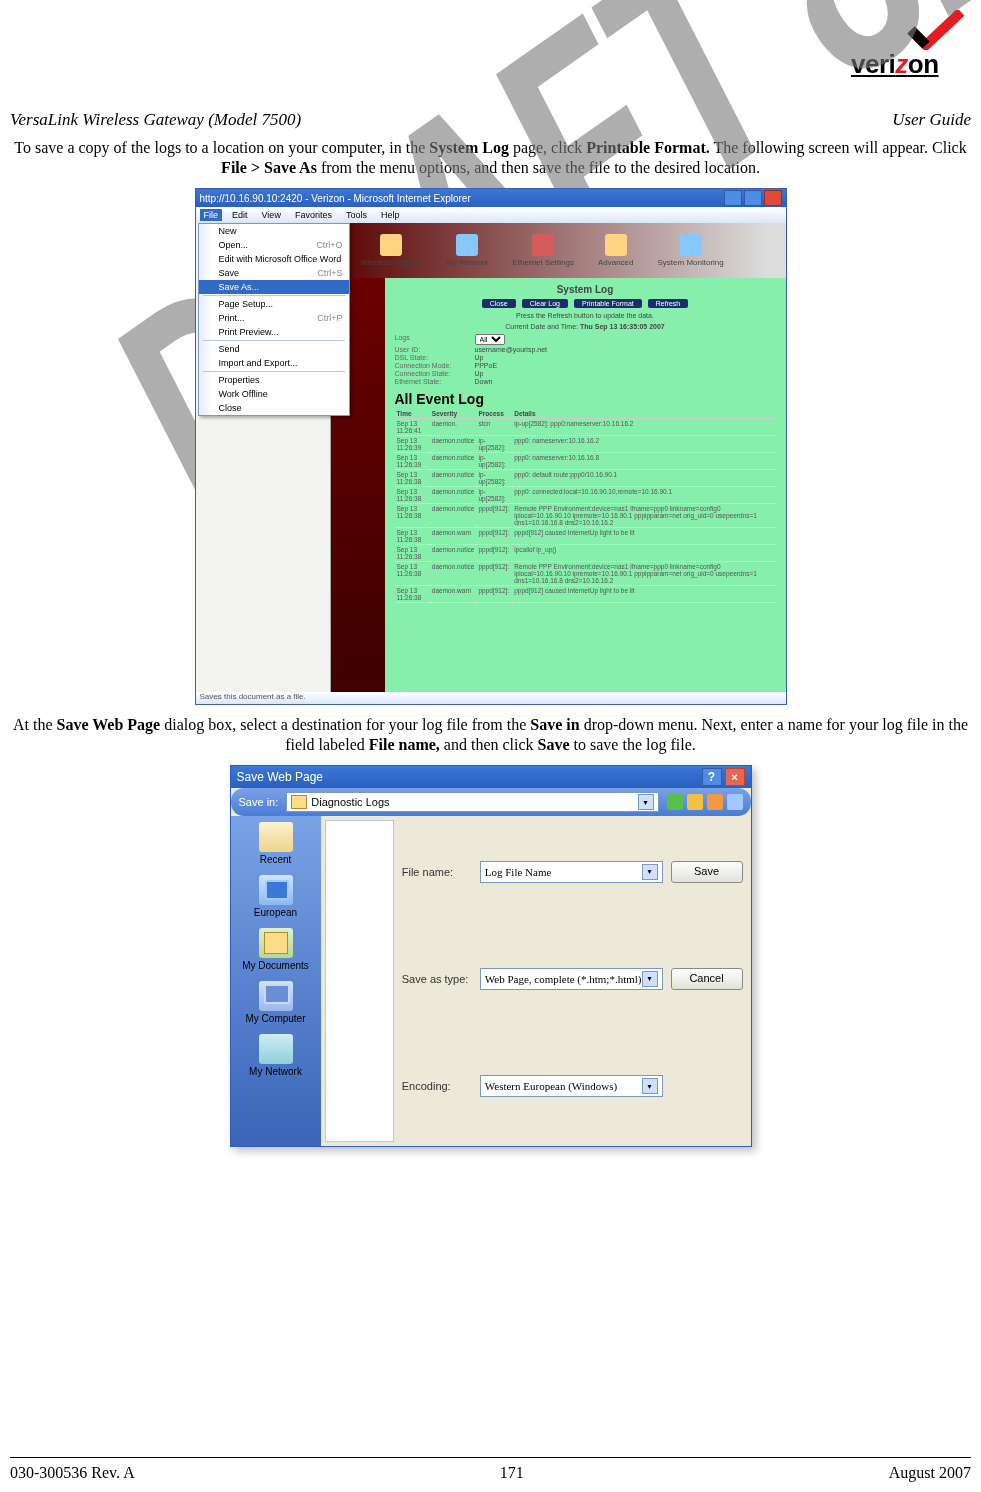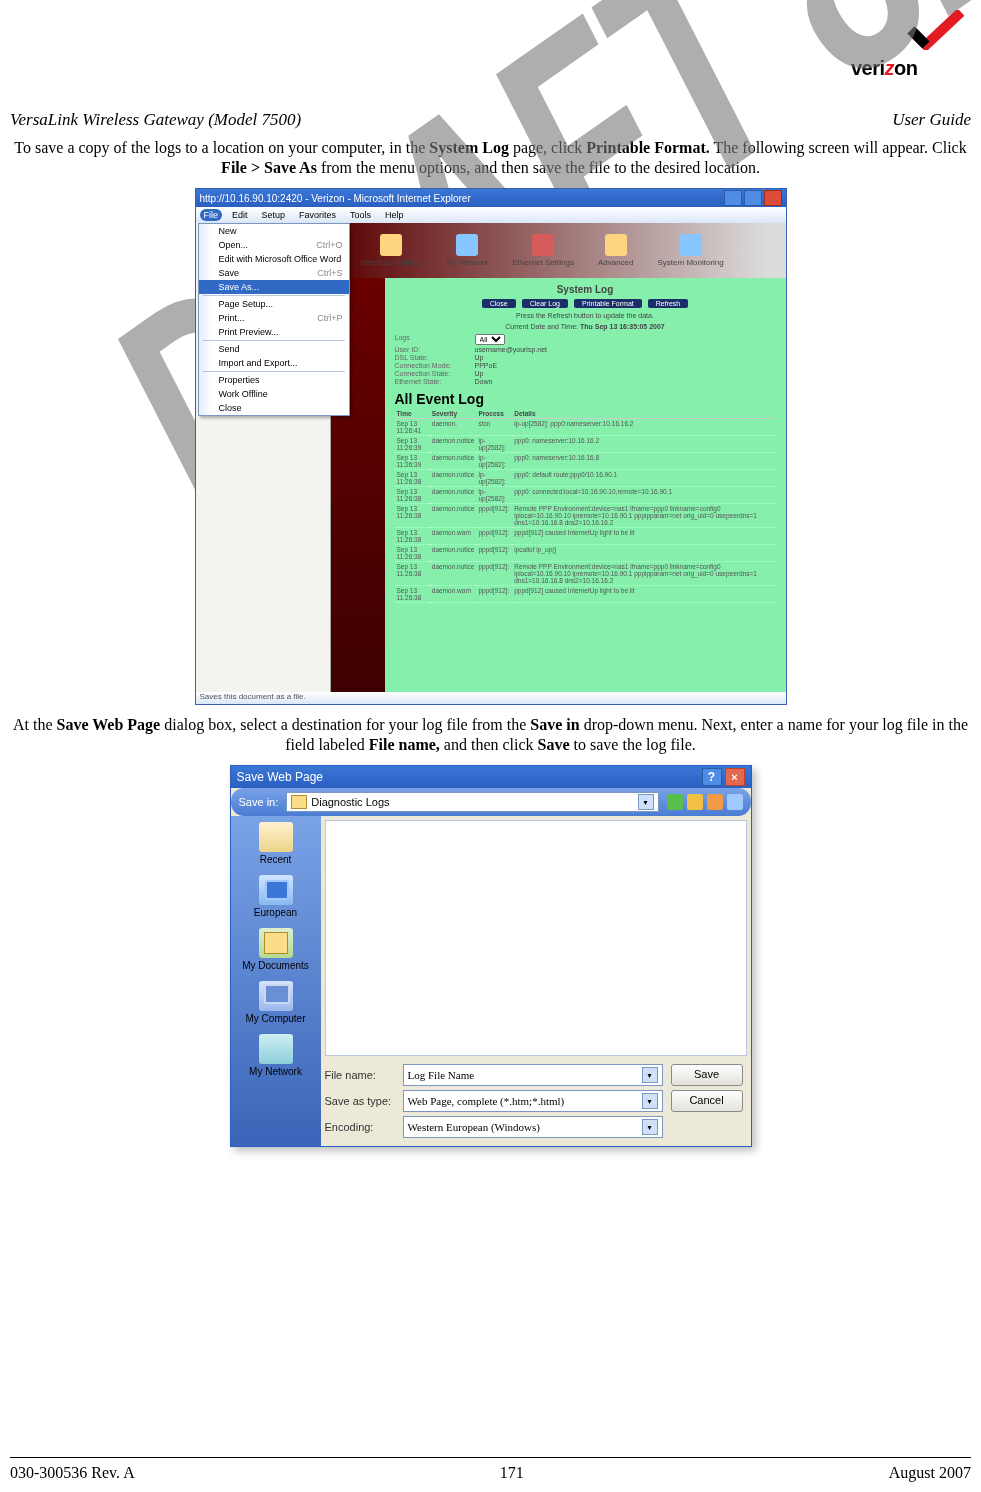--- a/index.html
+++ b/index.html
@@ -29,23 +29,24 @@
   .vz-check {
     position: absolute;
     top: 0; left: 55px;
     width: 60px; height: 40px;
   }
   .vz-text {
     position: absolute;
     bottom: 10px; left: 0;
     font-family: Arial, sans-serif;
     font-weight: bold;
-    font-size: 20px;
+    font-size: 26px;
     color: #000;
     letter-spacing: -0.5px;
+    text-decoration: underline;
   }
   .vz-z { color: #e31b23; font-style: italic; }
   .doc-header {
     position: absolute;
     top: 110px;
     left: 10px;
     right: 10px;
     display: flex;
     justify-content: space-between;
     font-style: italic;
@@ -105,21 +106,21 @@
   .ie-btn.min,.ie-btn.max{ background:#4f8ce6;border-color:#2c5ca7;}
   .ie-menubar {
     height: 16px;
     background: linear-gradient(#fff,#dbe7f7);
     display: flex;
     gap: 6px;
     padding-left: 4px;
     align-items: center;
   }
   .ie-menubar span { padding: 1px 4px; }
-  .ie-menubar span.sel { background:#316ac5; color:#fff;border-radius:6px; }
+  .ie-menubar span.sel { background:#316ac5; color:#fff; }
   .file-menu {
     position: absolute;
     top: 34px;
     left: 2px;
     width: 150px;
     background: linear-gradient(90deg,#e5eefb 0,#fff 14px);
     border: 1px solid #7a98c4;
     box-shadow: 2px 2px 3px rgba(0,0,0,.3);
     z-index: 10;
   }
@@ -243,21 +244,21 @@
   .pic.desktop{background:linear-gradient(#cfe6ff,#8ab8ef); position:relative;}
   .pic.desktop::after{content:""; position:absolute; left:6px; top:5px; width:20px;height:16px;background:#3b77d6;border:2px solid #9fc9ff; border-radius:2px;}
   .pic.mydocs{background:linear-gradient(#dff0cf,#b4d98e); position:relative;}
   .pic.mydocs::after{content:""; position:absolute; left:5px; top:4px; width:22px;height:20px;background:#fbdc88;border:1px solid #b38b2c;}
   .pic.mycomp{background:linear-gradient(#d5e3ff,#9bb8eb); position:relative;}
   .pic.mycomp::after{content:"";position:absolute;left:5px;top:3px;width:22px;height:16px;background:#6a8fd4;border:2px solid #c9d9f2;border-radius:2px;}
   .pic.mynet{background:linear-gradient(#cfeef4,#8ecfda);}
   .filearea{
     flex:1;
     display:flex;
-    flex-direction:column;
+    flex-direction:row;
     justify-content:space-between;
   }
   .listing{
     flex:1;
     background:#fff;
     border:1px solid #b9c8df;
     margin:4px;
   }
   .bottom-grid{
     display:grid;
@@ -332,21 +333,21 @@
         <span>http://10.16.90.10:2420 - Verizon - Microsoft Internet Explorer</span>
         <div class="ie-title-ctrl">
           <div class="ie-btn min"></div>
           <div class="ie-btn max"></div>
           <div class="ie-btn"></div>
         </div>
       </div>
       <div class="ie-menubar">
         <span class="sel">File</span>
         <span>Edit</span>
-        <span>Setup</span>
+        <span>View</span>
         <span>Favorites</span>
         <span>Tools</span>
         <span>Help</span>
       </div>
 
       <div class="file-menu">
         <div><span>New</span></div>
         <div><span>Open...</span><span class="shortcut">Ctrl+O</span></div>
         <div><span>Edit with Microsoft Office Word</span></div>
         <div><span>Save</span><span class="shortcut">Ctrl+S</span></div>

